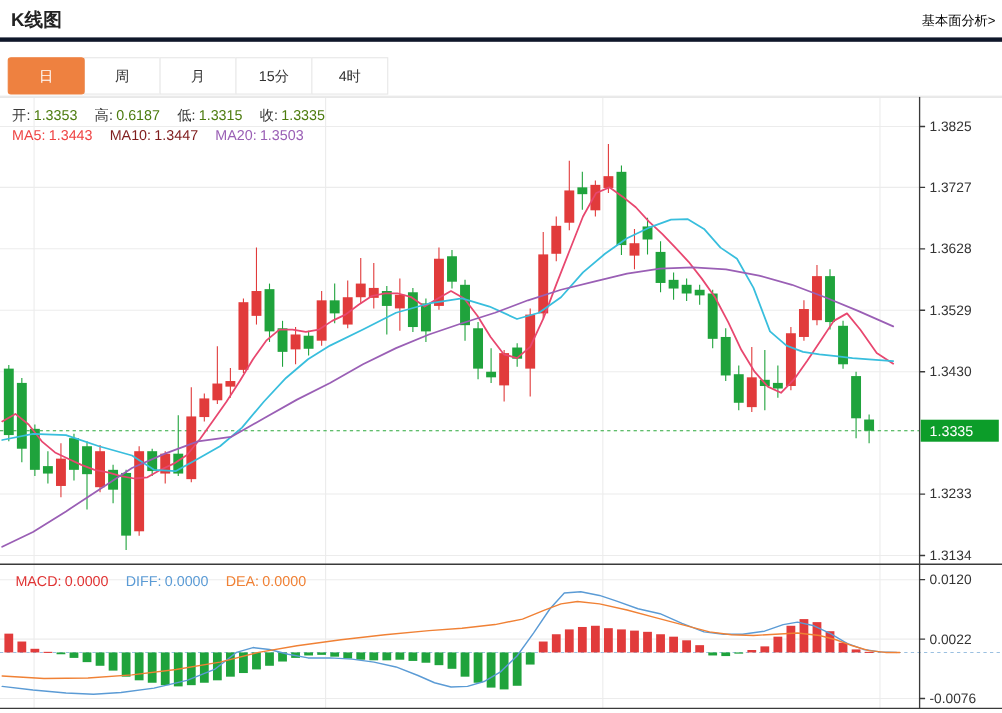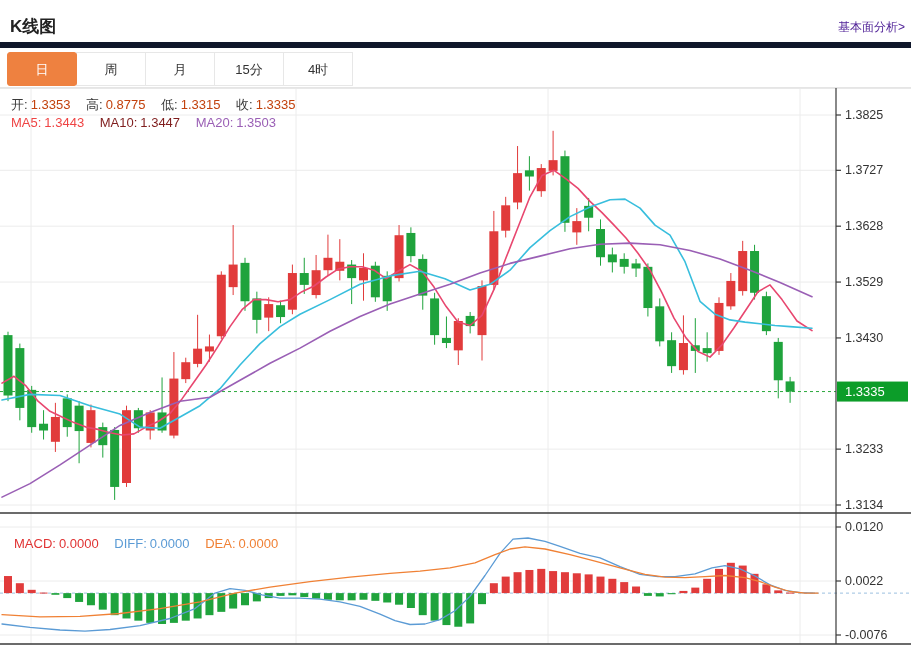--- a/index.html
+++ b/index.html
@@ -1,41 +1,41 @@
 <!DOCTYPE html>
 <html><head>
 <meta charset="utf-8">
 <style>
   html,body{margin:0;padding:0;background:#fff;}
   body{width:911px;height:648px;position:relative;overflow:hidden;
        font-family:"Liberation Sans","DejaVu Sans",sans-serif;-webkit-font-smoothing:antialiased;}
-  .header{position:absolute;top:8px;left:0;width:911px;height:34px;border-bottom:6px solid #0f172a;background:#fff;}
+  .header{position:absolute;top:0;left:0;width:911px;height:34px;border-bottom:4px solid #0f172a;background:#fff;}
   .title{position:absolute;left:10px;top:7px;font-size:17px;font-weight:bold;color:#222;}
-  .fund-link{position:absolute;right:6px;top:11px;font-size:12px;color:#4c1d95;text-decoration:none;cursor:pointer;}
+  .fund-link{position:absolute;right:6px;top:11px;font-size:12px;color:#000000;text-decoration:none;cursor:pointer;}
   .tabs{position:absolute;left:8px;top:52px;display:flex;}
   .tab{width:70px;height:34px;line-height:34px;text-align:center;font-size:13px;color:#333;
        background:#fff;border:1px solid #e7e7e7;margin-left:-1px;cursor:pointer;box-sizing:border-box;}
   .tab.active{background:#ee8140;border-color:#ee8140;color:#fff;border-radius:3px;position:relative;z-index:1;}
   .tabstrip-border{position:absolute;top:87px;left:0;width:911px;height:1px;background:#e5e5e5;}
   #chart{position:absolute;left:0;top:88px;width:911px;height:560px;display:block;}
   svg text{font-family:"Liberation Sans","DejaVu Sans",sans-serif;}
   .legend{position:absolute;font-size:13px;white-space:nowrap;z-index:2;}
   .legend span{margin-right:3px;}
   .legend .grp{margin-right:12px;}
   .lab{color:#3a3a3a;}
-  .v-green{color:#c2410c;}
+  .v-green{color:#4d7c0f;}
   .c-ma5{color:#ef4444;}
   .c-ma10{color:#7f1d1d;}
   .c-ma20{color:#9a5fb5;}
   .c-macd{color:#e03333;}
   .c-diff{color:#5b9bd5;}
   .c-dea{color:#f08135;}
   .legend-ohlc{left:11px;top:96px;}
   .legend-ma{left:11px;top:115px;}
-  .legend-macd{left:14px;top:536px;text-align:right;}
+  .legend-macd{left:14px;top:521px;text-align:right;}
 </style>
 </head>
 <body>
 
 <div class="header">
   <div class="title">K线图</div>
   <a class="fund-link">基本面分析&gt;</a>
 </div>
 
 <div class="tabs">
@@ -293,21 +293,21 @@
     <line x1="836" y1="581" x2="841" y2="581" stroke="#3a3a3a" stroke-width="1.2"></line>
     <text x="845" y="585" fill="#333333" font-size="12.5" text-anchor="start">0.0022</text>
     <line x1="836" y1="635" x2="841" y2="635" stroke="#3a3a3a" stroke-width="1.2"></line>
     <text x="845" y="639" fill="#333333" font-size="12.5" text-anchor="start">-0.0076</text>
     <rect x="837" y="381.5557163531117" width="71" height="20" fill="#0c9d29"></rect>
     <text x="845" y="396.0557163531117" fill="#ffffff" font-size="13" text-anchor="start">1.3335</text>
   </svg>
 
 <div class="legend legend-ohlc">
   <span class="lab">开:</span><span class="v-green grp">1.3353</span>
-  <span class="lab">高:</span><span class="v-green grp">0.8775</span>
+  <span class="lab">高:</span><span class="v-green grp">0.6187</span>
   <span class="lab">低:</span><span class="v-green grp">1.3315</span>
   <span class="lab">收:</span><span class="v-green">1.3335</span>
 </div>
 
 <div class="legend legend-ma">
   <span class="c-ma5">MA5:</span><span class="c-ma5 grp">1.3443</span>
   <span class="c-ma10">MA10:</span><span class="c-ma10 grp">1.3447</span>
   <span class="c-ma20">MA20:</span><span class="c-ma20">1.3503</span>
 </div>
 

